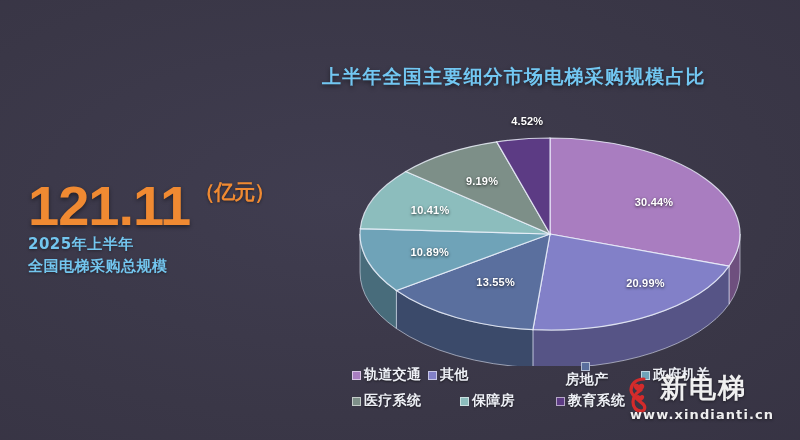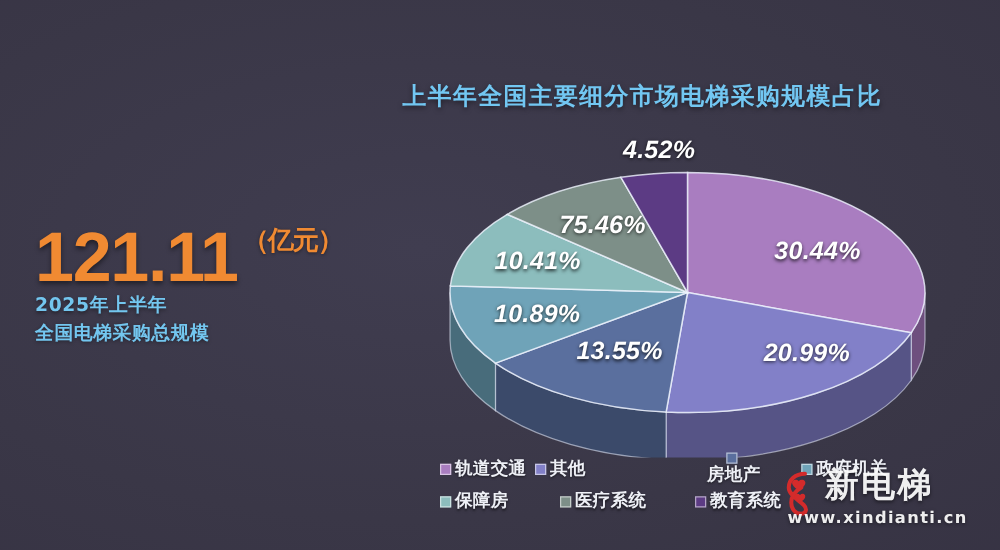--- a/index.html
+++ b/index.html
@@ -78,27 +78,26 @@
     left: 338px;
     top: 126px;
     width: 430px;
     height: 240px;
   }
   #pie-svg { display: block; }
 
   .slice-label {
     position: absolute;
     color: #ffffff;
-    font-size: 20px;
+    font-size: 11px;
     font-weight: 700;
     letter-spacing: .2px;
     white-space: nowrap;
     text-shadow: 0 1px 3px rgba(0,0,0,.75);
     font-family: "Liberation Sans", sans-serif;
-    font-style: italic;
   }
 
   
   #legend {
     position: absolute;
     left: 352px;
     top: 362px;
     width: 400px;
   }
   .legend-row {
@@ -200,21 +199,21 @@
           <path d="M 212 108 L 67.82278695452072 45.47599368666862 A 190 96 0 0 1 158.7572707008926 15.846299693452394 Z" fill="#7d8f88" stroke="rgba(240,245,255,.8)" stroke-width="1.2"></path>
           <path d="M 212 108 L 158.7572707008926 15.846299693452394 A 190 96 0 0 1 211.99999999999997 12 Z" fill="#5c3b84" stroke="rgba(240,245,255,.8)" stroke-width="1.2"></path>
         </g>
     </svg>
     <div id="slice-labels">
         <div class="slice-label" style="left: 316px; top: 75.9022px; transform: translate(-50%, -50%);">30.44%</div>
         <div class="slice-label" style="left: 273.452px; top: 156.515px; transform: translate(-50%, -50%); margin-left: 34px;">20.99%</div>
         <div class="slice-label" style="left: 157.636px; top: 156.433px; transform: translate(-50%, -50%);">13.55%</div>
         <div class="slice-label" style="left: 91.7297px; top: 125.937px; transform: translate(-50%, -50%);">10.89%</div>
         <div class="slice-label" style="left: 92.1229px; top: 83.6522px; transform: translate(-50%, -50%);">10.41%</div>
-        <div class="slice-label" style="left: 144.038px; top: 54.7521px; transform: translate(-50%, -50%);">75.46%</div>
+        <div class="slice-label" style="left: 144.038px; top: 54.7521px; transform: translate(-50%, -50%);">9.19%</div>
         <div class="slice-label" style="left: 189.259px; top: -5.43088px; transform: translate(-50%, -50%);">4.52%</div>
       </div>
   </div>
 
   <div id="legend">
       <div class="legend-row">
         <div class="legend-item" style="width: 76px;">
           <span class="legend-swatch" style="background: rgb(169, 125, 192);"></span>
           <span class="legend-text">轨道交通</span>
         </div>
@@ -225,27 +224,27 @@
         <div class="legend-item" style="width: 108px; flex-direction: column;">
           <span class="legend-swatch" style="background: rgb(90, 111, 158);"></span>
           <span class="legend-text">房地产</span>
         </div>
         <div class="legend-item">
           <span class="legend-swatch" style="background: rgb(111, 163, 184);"></span>
           <span class="legend-text">政府机关</span>
         </div>
       </div>
       <div class="legend-row">
+        <div class="legend-item" style="width: 108px;">
+          <span class="legend-swatch" style="background: rgb(125, 143, 136);"></span>
+          <span class="legend-text">医疗系统</span>
+        </div>
         <div class="legend-item" style="width: 96px;">
           <span class="legend-swatch" style="background: rgb(140, 189, 189);"></span>
           <span class="legend-text">保障房</span>
-        </div>
-        <div class="legend-item" style="width: 108px;">
-          <span class="legend-swatch" style="background: rgb(125, 143, 136);"></span>
-          <span class="legend-text">医疗系统</span>
         </div>
         <div class="legend-item">
           <span class="legend-swatch" style="background: rgb(92, 59, 132);"></span>
           <span class="legend-text">教育系统</span>
         </div>
       </div>
     </div>
 
   <div id="watermark">
     <svg id="wm-logo" width="44" height="44" viewBox="0 0 44 44">

